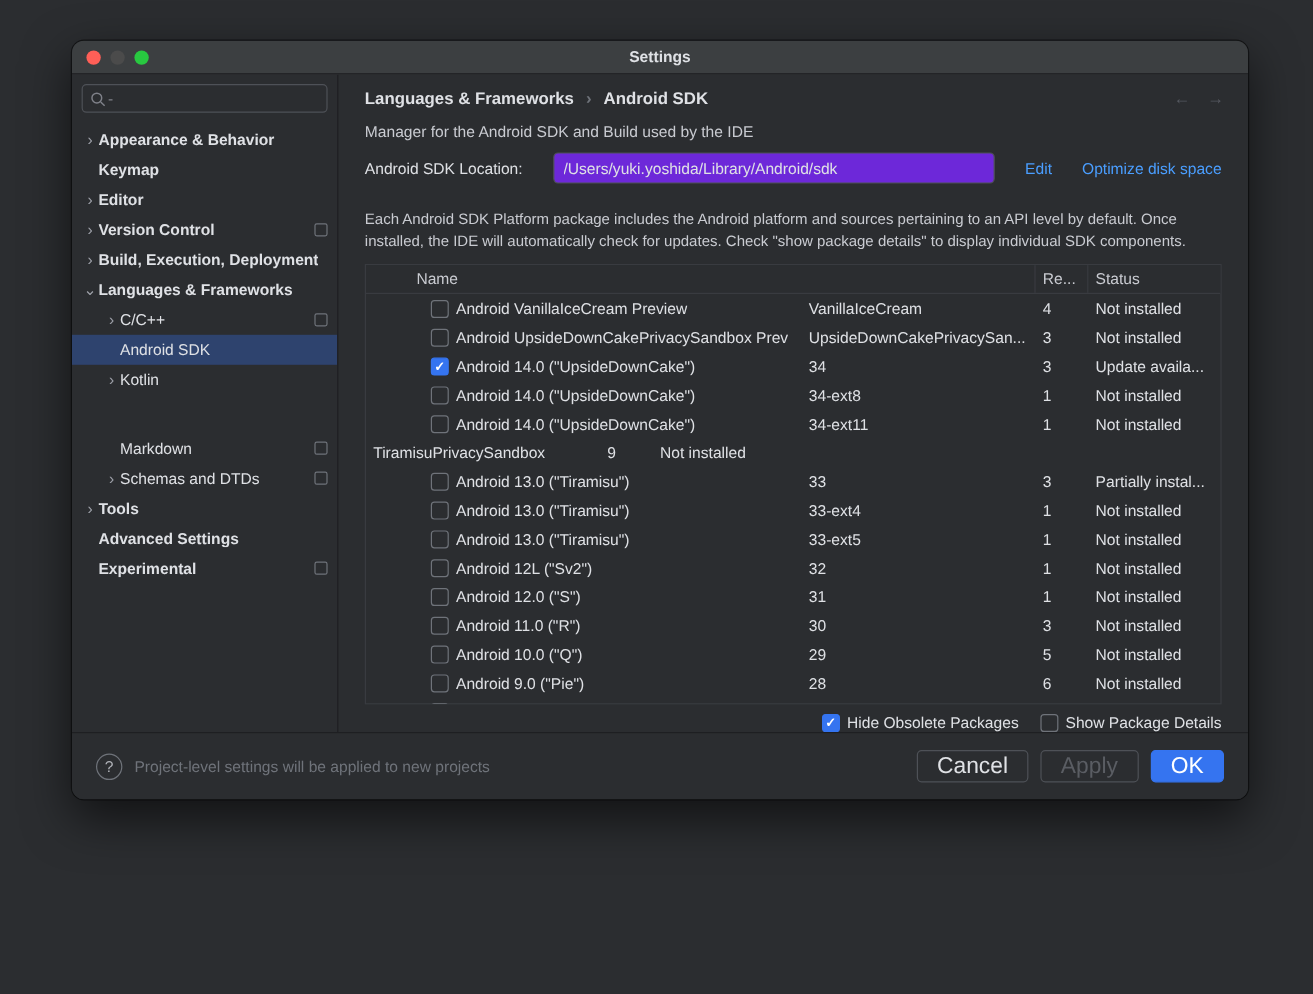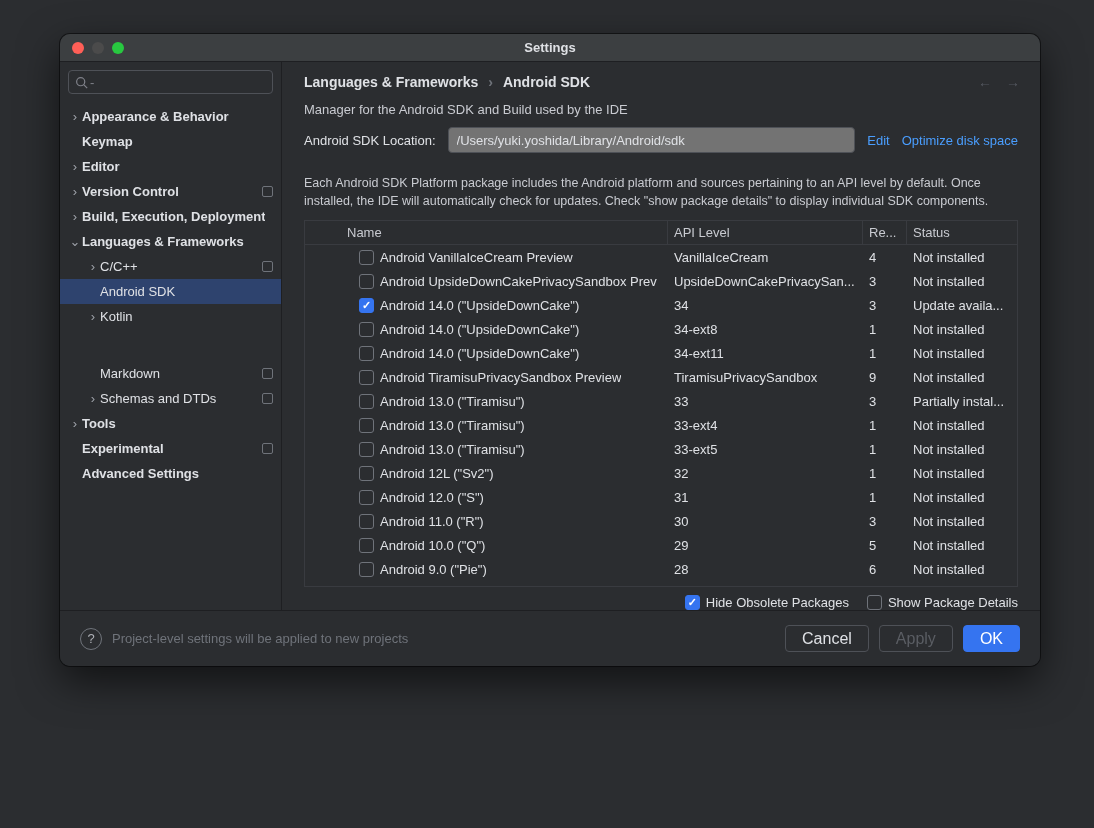--- a/index.html
+++ b/index.html
@@ -126,26 +126,26 @@
     display:flex;
     gap:14px;
     color:#555860;
   }
   .breadcrumb .sep { color:#6f737a; }
   .desc { padding: 0 22px 10px 22px; color:#c9cbd1; }
   .sdk-loc-row {
     display:flex;
     align-items:center;
     padding: 0 22px 12px 22px;
-    gap:12px;
+    gap:25px;
   }
   .sdk-loc-row input {
     flex:1;
     height:26px;
-    background:#737373;
+    background:#6d28d9;
     border:1px solid #4e5157;
     border-radius:4px;
     color:#dfe1e5;
     padding:0 8px;
     font-size:13px;
   }
   .link { color:#4a9eff; cursor:pointer; }
   .tabs {
     display:flex;
     padding: 0 22px;
@@ -242,21 +242,21 @@
   }
   .footer .hint { color:#6f737a; flex:1; }
   .btn {
     height:27px;
     padding:0 16px;
     border-radius:4px;
     border:1px solid #4e5157;
     background:#2b2d30;
     color:#dfe1e5;
     cursor:pointer;
-    font-size:16px;
+    font-size:19px;
   }
   .btn.primary { background:#3574f0; border-color:#3574f0; color:#fff; }
   .btn.disabled { color:#5a5d63; cursor:default; }
 </style>
 </head>
 <body>
 
 <div class="window">
   <div class="titlebar">
     <div class="traffic-lights">
@@ -324,26 +324,26 @@
             <span class="chevron">›</span>
             <span class="lbl">Schemas and DTDs</span>
             <span class="marker"></span>
           </div>
           <div class="tree-item bold" style="padding-left: 8px;">
             <span class="chevron">›</span>
             <span class="lbl">Tools</span>
           </div>
           <div class="tree-item bold" style="padding-left: 8px;">
             <span class="chevron"></span>
+            <span class="lbl">Advanced Settings</span>
+          </div>
+          <div class="tree-item bold" style="padding-left: 8px;">
+            <span class="chevron"></span>
             <span class="lbl">Experimental</span>
             <span class="marker"></span>
-          </div>
-          <div class="tree-item bold" style="padding-left: 8px;">
-            <span class="chevron"></span>
-            <span class="lbl">Advanced Settings</span>
           </div>
         </div>
     </div>
 
     <div class="content">
       <div class="breadcrumb">
         <span>Languages &amp; Frameworks</span>
         <span class="sep">›</span>
         <span>Android SDK</span>
         <div class="arrows">
@@ -360,21 +360,20 @@
         <span class="link">Edit</span>
         <span class="link">Optimize disk space</span>
       </div>
 
 
       <div class="tab-desc">Each Android SDK Platform package includes the Android platform and sources pertaining to an API level by default. Once installed, the IDE will automatically check for updates. Check "show package details" to display individual SDK components.</div>
 
       <div class="table-wrap">
         <div class="table-head">
           <div class="col-name">Name</div>
-          <div class="col-api">API Level</div>
           <div class="col-rev">Re...</div>
           <div class="col-status">Status</div>
         </div>
         <div class="rows" id="rows">
             <div class="row">
               <div class="col-name">
                 <span class="cb"></span>
                 <span class="text-ellipsis">Android VanillaIceCream Preview</span>
               </div>
               <div class="col-api text-ellipsis">VanillaIceCream</div>
@@ -411,24 +410,20 @@
             <div class="row">
               <div class="col-name">
                 <span class="cb"></span>
                 <span class="text-ellipsis">Android 14.0 ("UpsideDownCake")</span>
               </div>
               <div class="col-api text-ellipsis">34-ext11</div>
               <div class="col-rev">1</div>
               <div class="col-status text-ellipsis">Not installed</div>
             </div>
             <div class="row">
-              <div class="col-name">
-                <span class="cb"></span>
-                <span class="text-ellipsis">Android TiramisuPrivacySandbox Preview</span>
-              </div>
               <div class="col-api text-ellipsis">TiramisuPrivacySandbox</div>
               <div class="col-rev">9</div>
               <div class="col-status text-ellipsis">Not installed</div>
             </div>
             <div class="row">
               <div class="col-name">
                 <span class="cb"></span>
                 <span class="text-ellipsis">Android 13.0 ("Tiramisu")</span>
               </div>
               <div class="col-api text-ellipsis">33</div>

